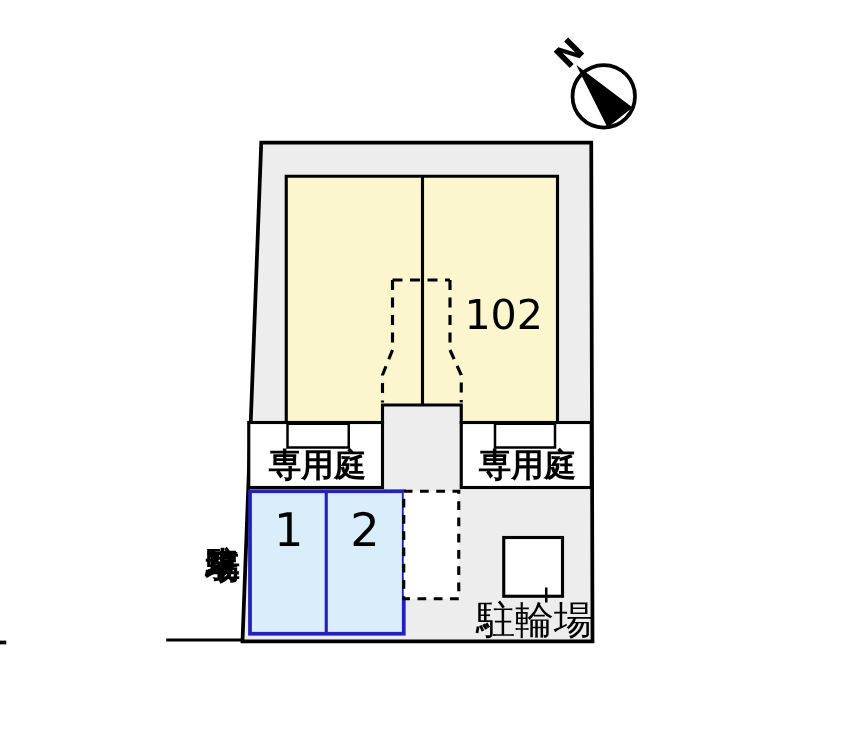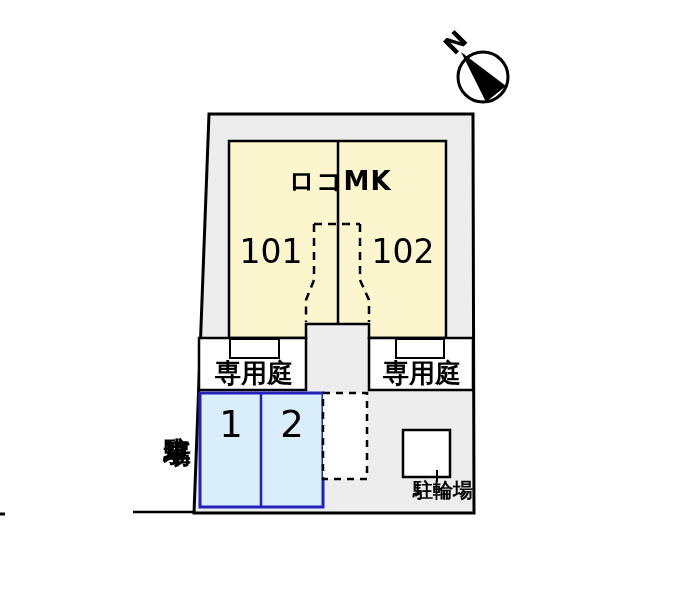--- a/index.html
+++ b/index.html
@@ -25,21 +25,21 @@
   .garden-label-left{left:203px;top:360px;width:102px;font-size:26px;font-weight:600;}
   .garden-label-right{left:371px;top:360px;width:102px;font-size:26px;font-weight:600;}
   .parking-area-label{
     left:163px;top:414px;height:92px;
     font-size:27px;font-weight:600;
     writing-mode:vertical-rl;text-orientation:upright;
     letter-spacing:2px;
   }
   .space-1{left:211px;top:406px;width:40px;font-size:37px;font-weight:500;}
   .space-2{left:272px;top:406px;width:40px;font-size:37px;font-weight:500;}
-  .bicycle-label{left:381px;top:480px;width:92px;font-size:20px;font-weight:700;margin-left:16px;}
+  .bicycle-label{left:381px;top:480px;width:92px;font-size:31px;font-weight:400;}
   .road-label{left:299px;top:522px;width:96px;font-size:30px;font-weight:600;letter-spacing:2px;}
   .north-label{
     left:440px;top:30px;width:32px;
     font-size:25px;font-weight:700;
     transform:rotate(-45deg);
     text-align:center;
   }
 </style>
 </head>
 <body>
@@ -74,23 +74,21 @@
     <line x1="437" y1="470" x2="437" y2="482" stroke="#000" stroke-width="2"></line>
 
     <g>
       <circle cx="483" cy="77" r="25" fill="#ffffff" stroke="#000" stroke-width="3"></circle>
       <polygon points="461,52 506,86 486,102" fill="#000"></polygon>
     </g>
   </svg>
 
   <div class="lbl north-label">N</div>
 
-  <div class="lbl building-name center">ロコMK</div>
 
-  <div class="lbl unit-101 center">101</div>
   <div class="lbl unit-102 center">102</div>
 
   <div class="lbl garden-label-left center">専用庭</div>
   <div class="lbl garden-label-right center">専用庭</div>
 
   <div class="lbl parking-area-label">駐車場</div>
 
   <div class="lbl space-1 center">1</div>
   <div class="lbl space-2 center">2</div>
 

